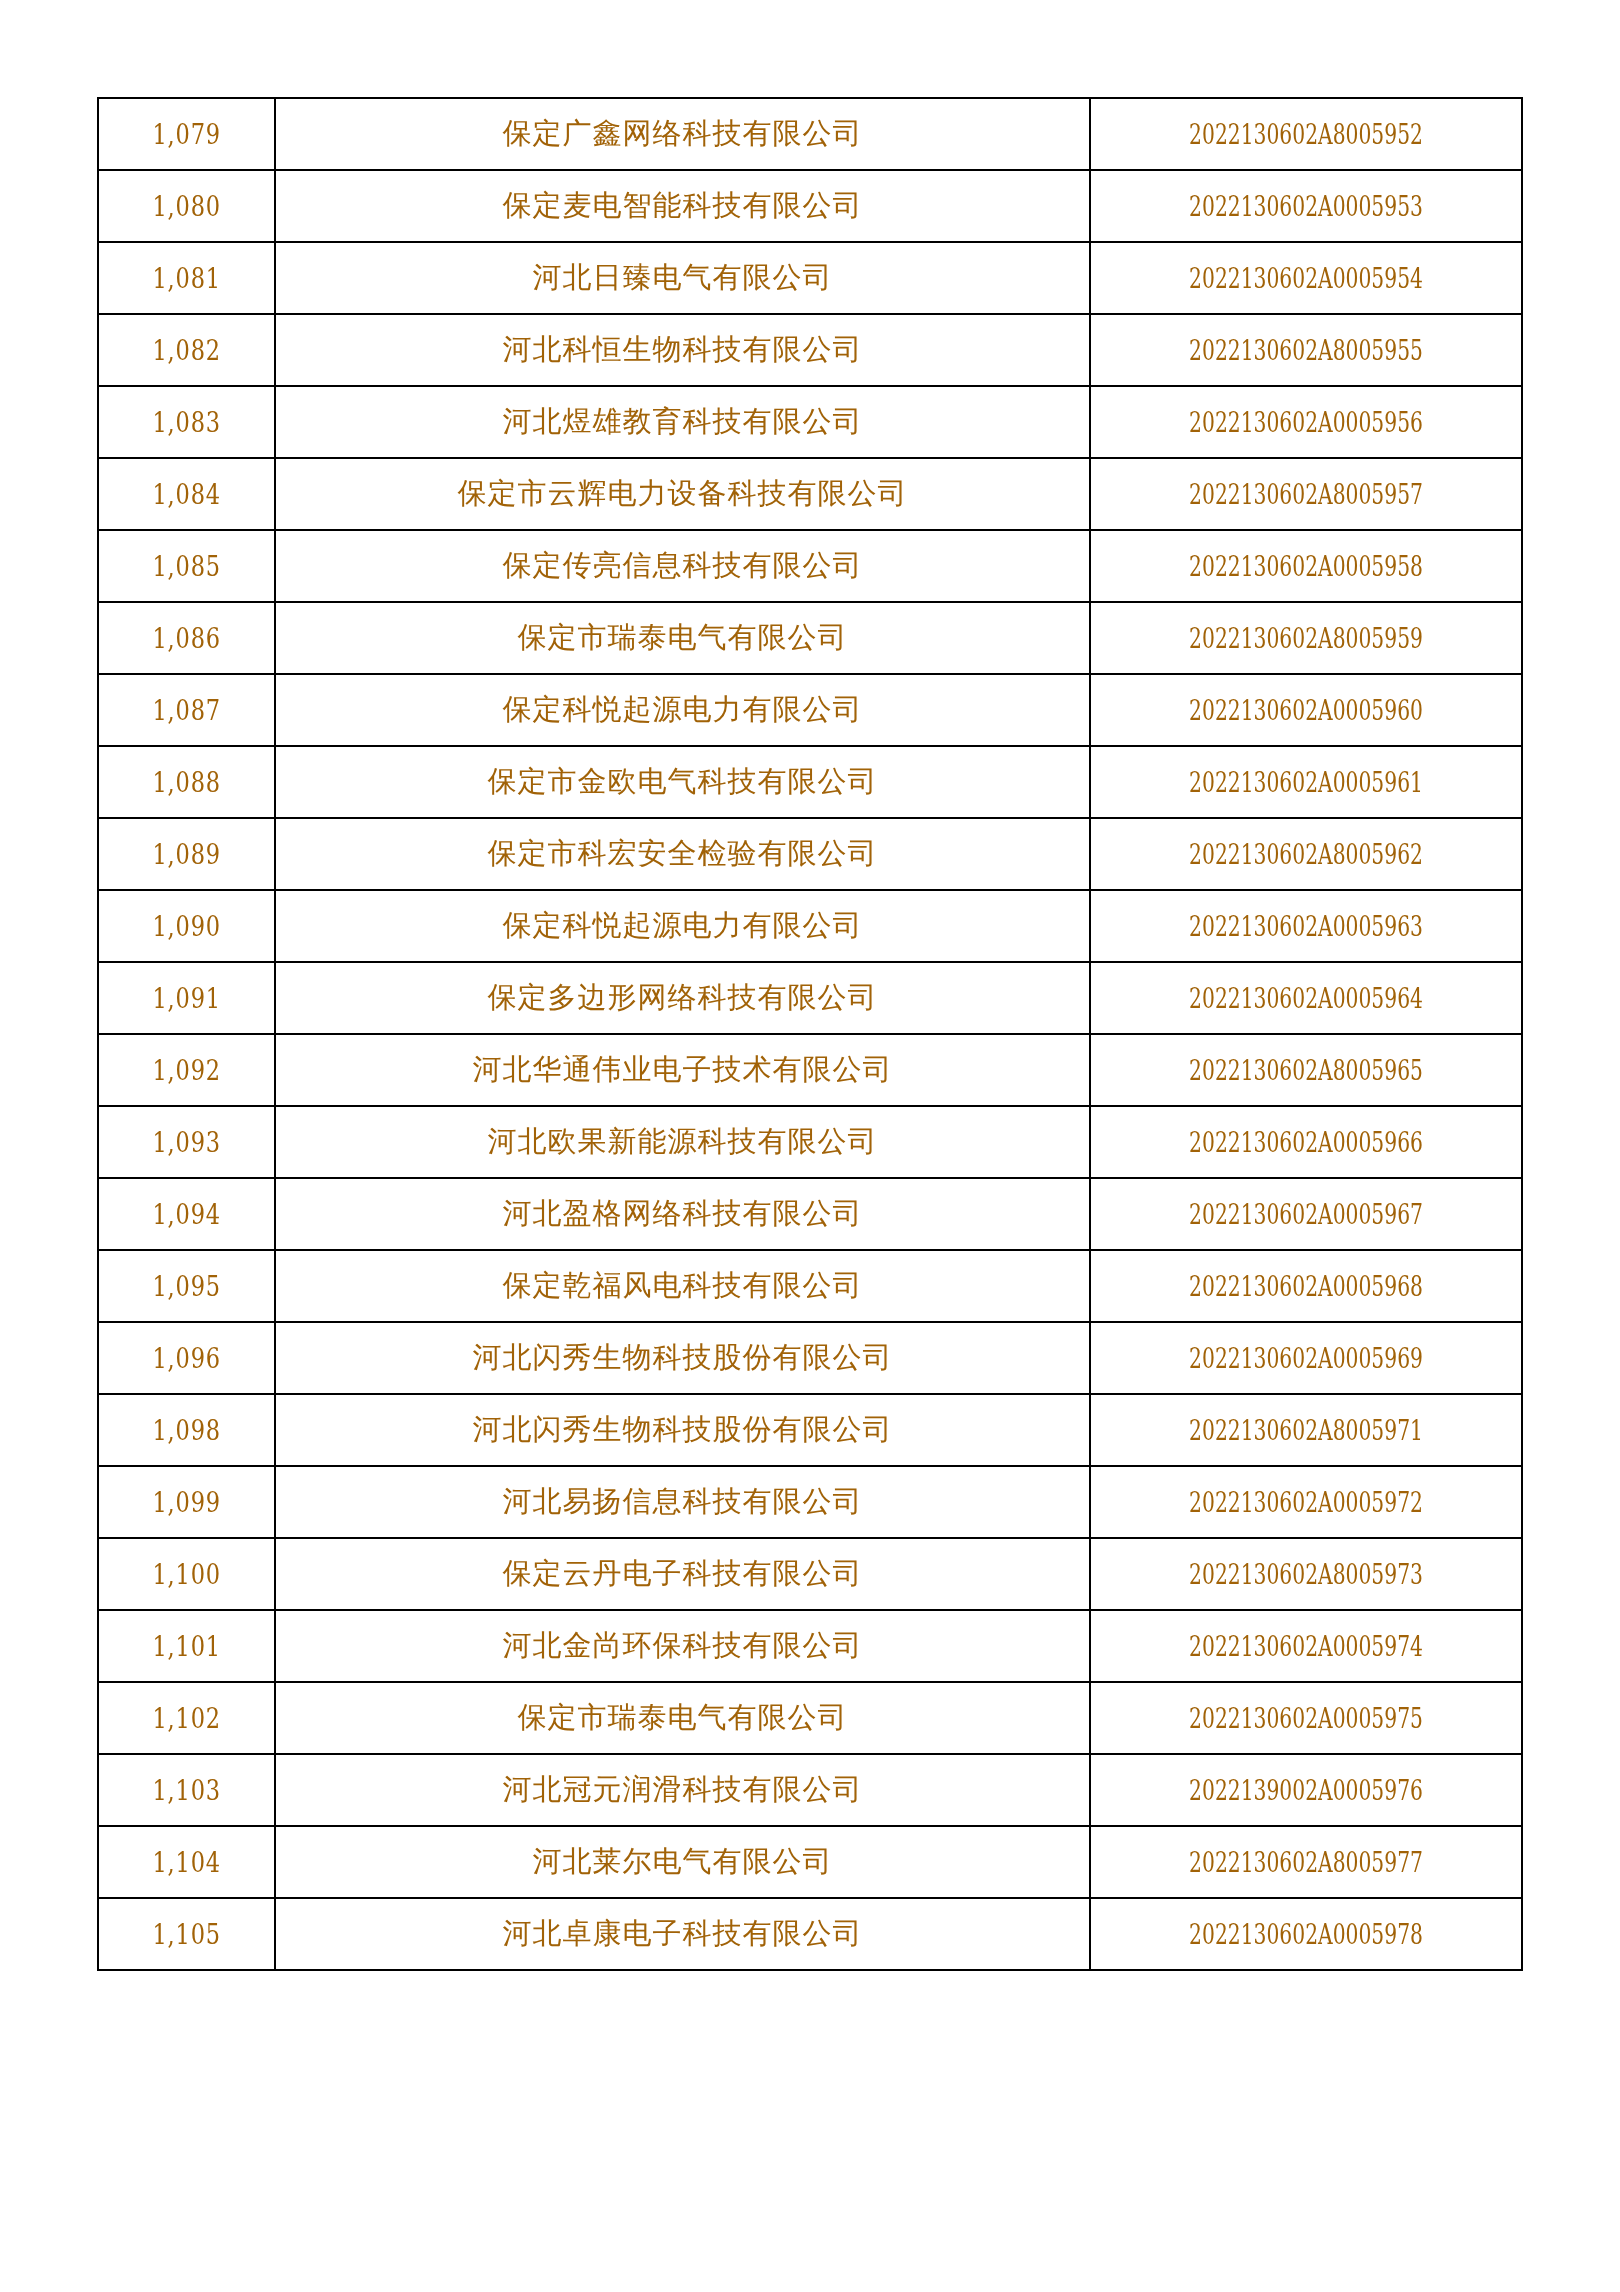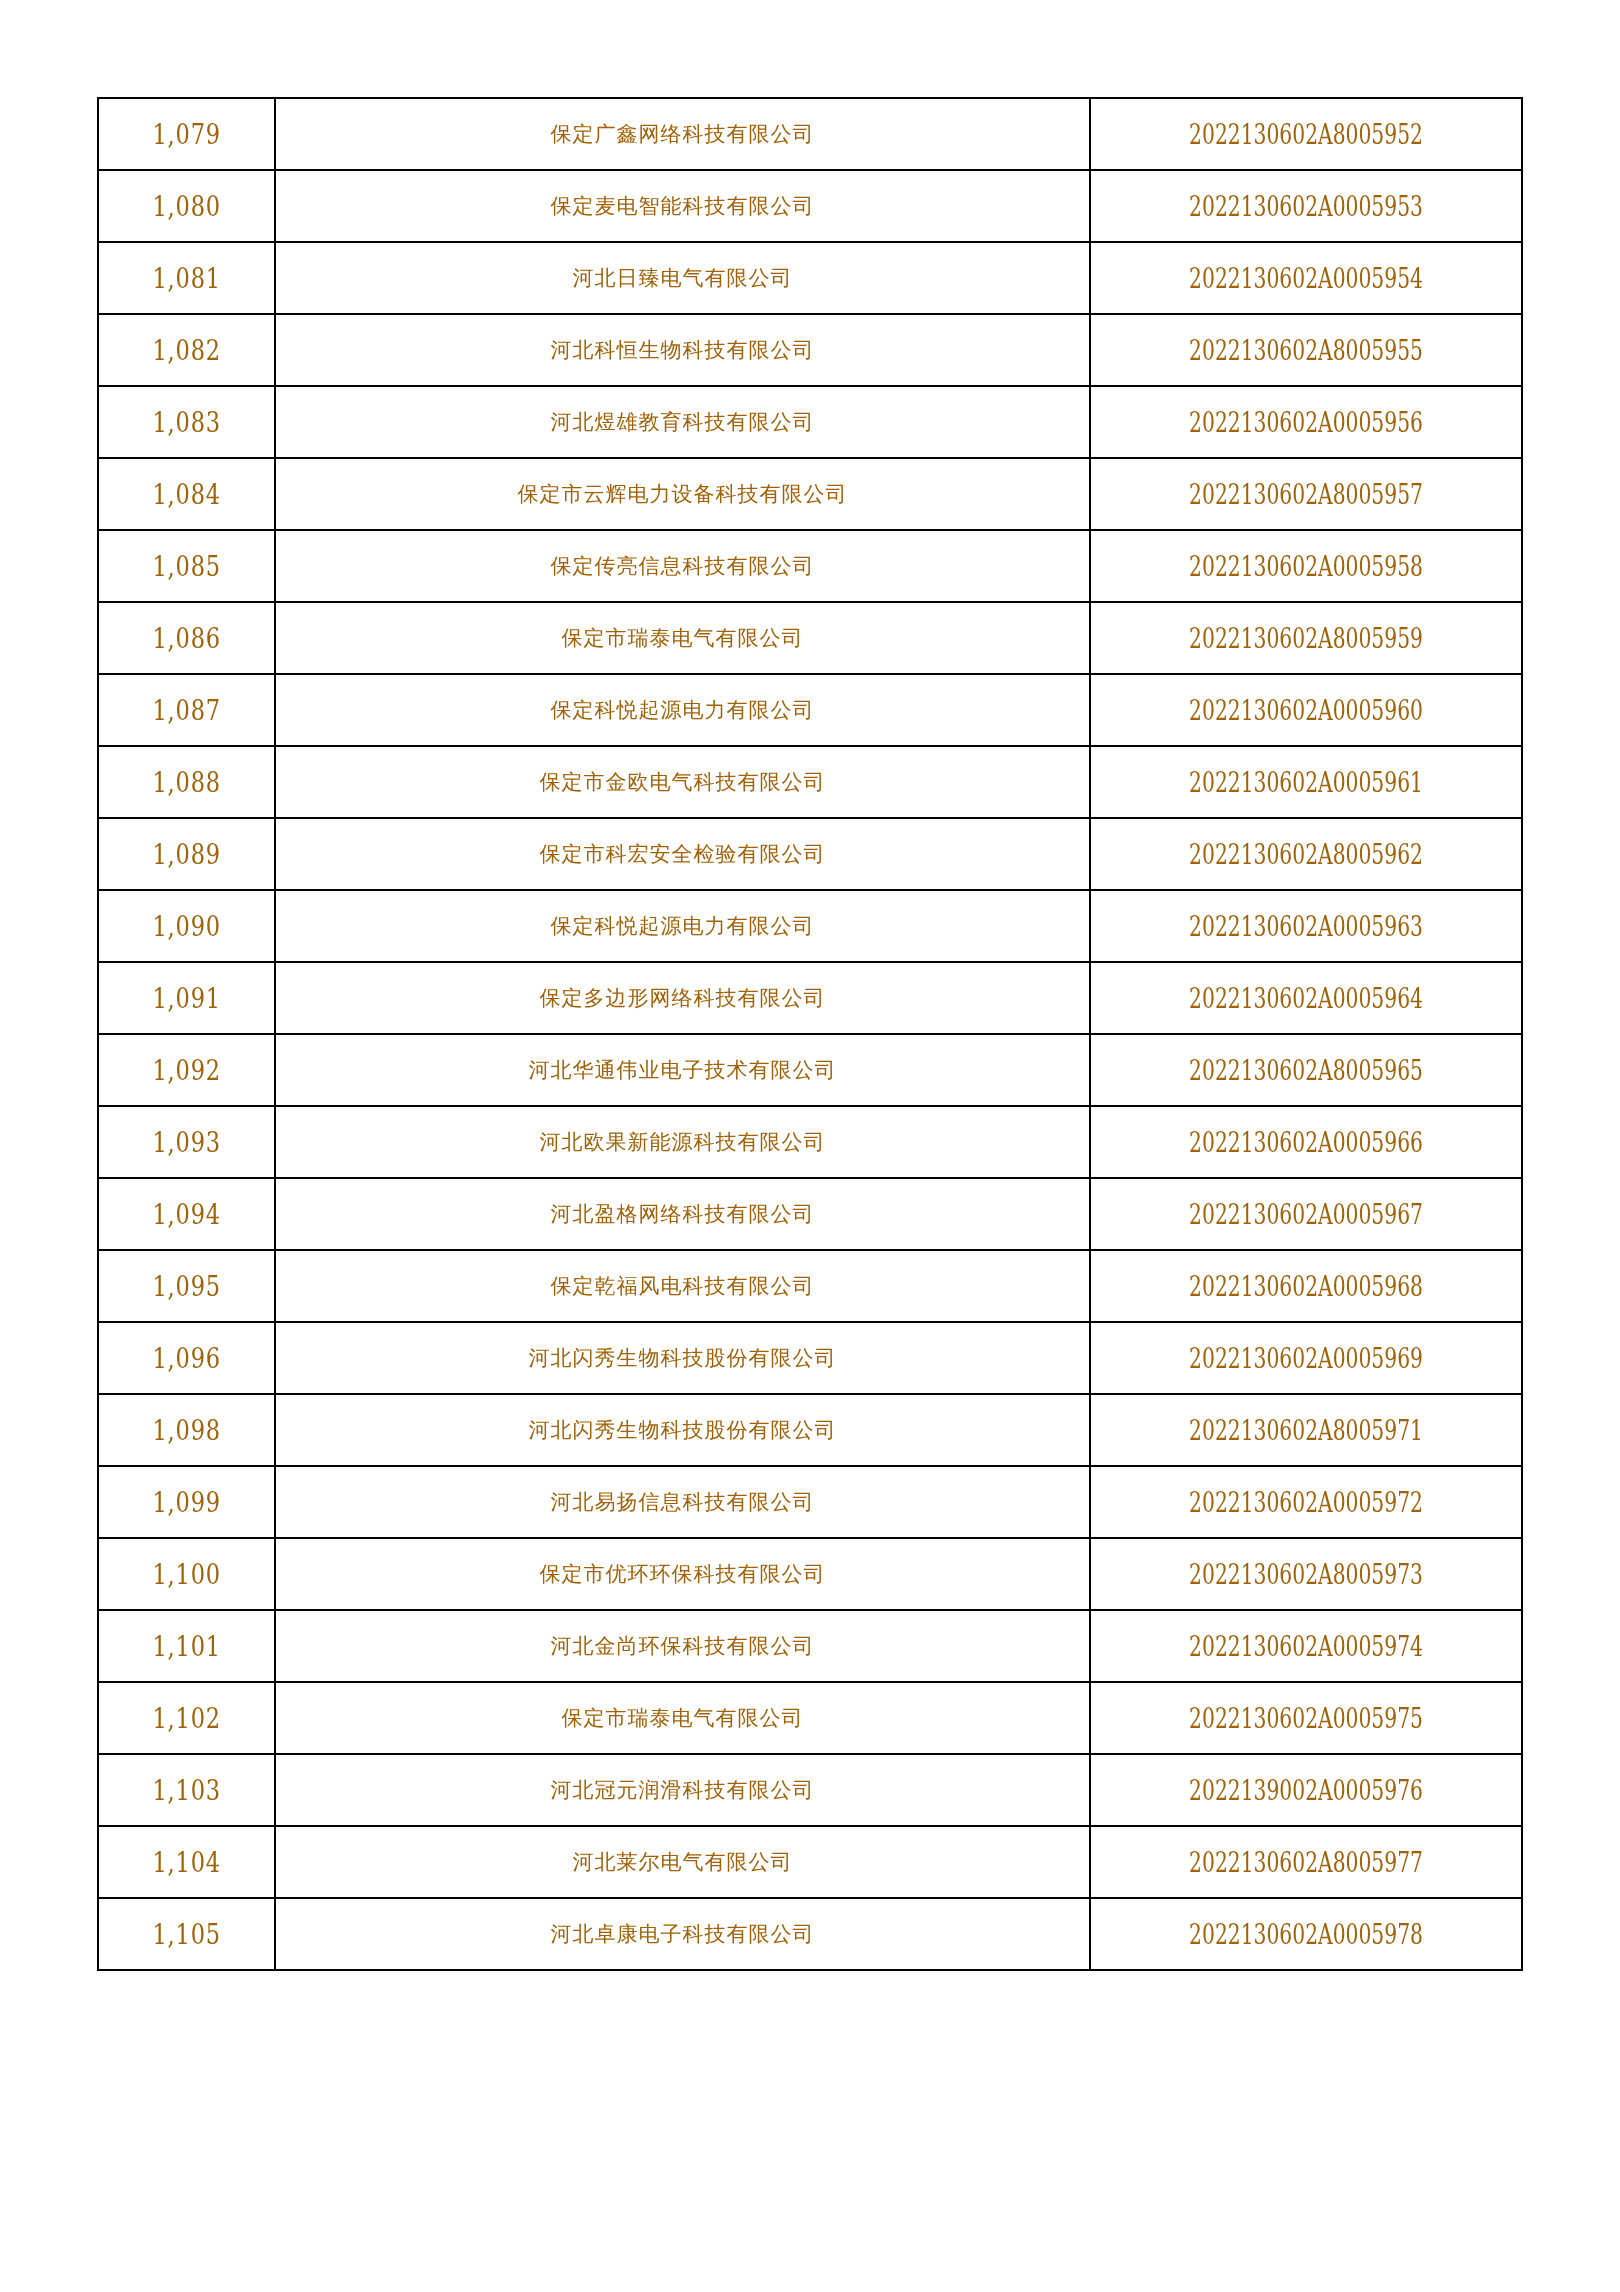--- a/index.html
+++ b/index.html
@@ -44,21 +44,21 @@
     col.c-code { width: 432px; }
     .idx {
       font-family: "DejaVu Serif", "Liberation Serif", serif;
       font-size: 27.4px;
       letter-spacing: 1px;
       transform: scaleX(0.82);
       display: inline-block;
     }
     .name {
       font-family: "DejaVu Sans", "Liberation Sans", sans-serif;
-      font-size: 21px;
+      font-size: 29px;
       letter-spacing: 1px;
       display: inline-block;
     }
     .code {
       font-family: "DejaVu Serif", "Liberation Serif", serif;
       font-size: 27.4px;
       transform: scaleX(0.74);
       display: inline-block;
     }
   </style>
@@ -168,21 +168,21 @@
           <td><span class="name">河北闪秀生物科技股份有限公司</span></td>
           <td><span class="code">2022130602A8005971</span></td>
         </tr>
       <tr>
           <td><span class="idx">1,099</span></td>
           <td><span class="name">河北易扬信息科技有限公司</span></td>
           <td><span class="code">2022130602A0005972</span></td>
         </tr>
       <tr>
           <td><span class="idx">1,100</span></td>
-          <td><span class="name">保定市优环环保科技有限公司</span></td>
+          <td><span class="name">保定云丹电子科技有限公司</span></td>
           <td><span class="code">2022130602A8005973</span></td>
         </tr>
       <tr>
           <td><span class="idx">1,101</span></td>
           <td><span class="name">河北金尚环保科技有限公司</span></td>
           <td><span class="code">2022130602A0005974</span></td>
         </tr>
       <tr>
           <td><span class="idx">1,102</span></td>
           <td><span class="name">保定市瑞泰电气有限公司</span></td>

